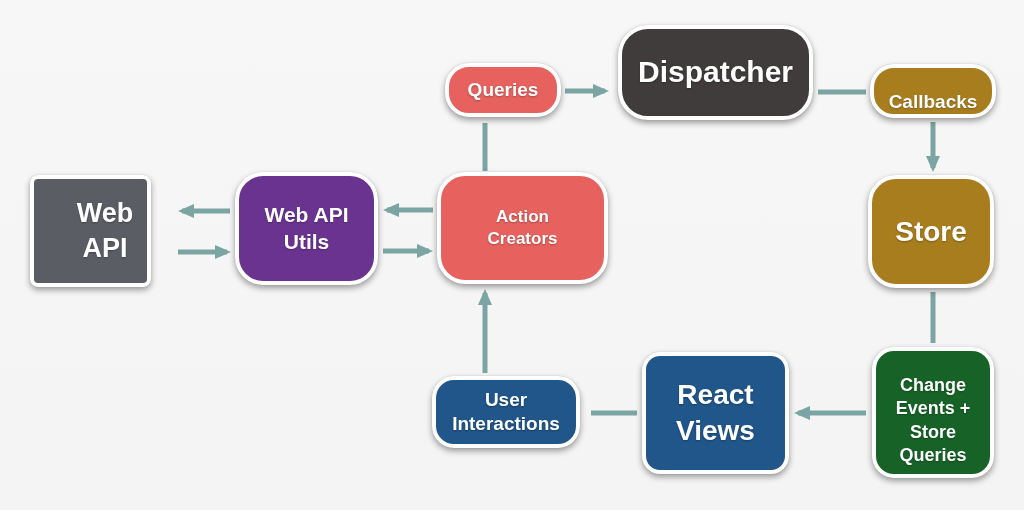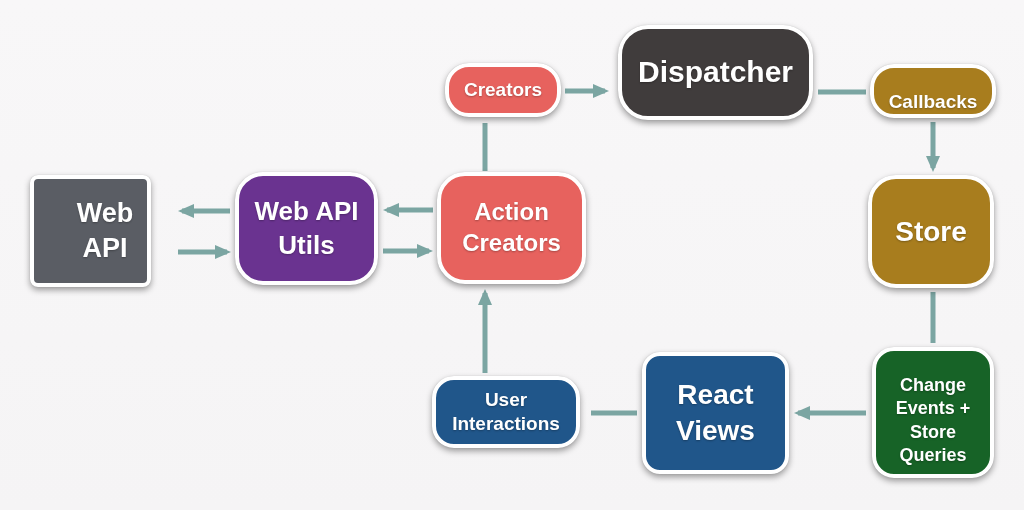--- a/index.html
+++ b/index.html
@@ -33,23 +33,23 @@
     justify-content: center;
     text-align: center;
     font-weight: bold;
     line-height: 1.28;
     text-shadow: 0 1px 2px rgba(0,0,0,0.28);
   }
   .node span { display: inline-block; }
 
   .n-web-api          { left: 30px;  top: 175px; width: 121px; height: 112px; border-radius: 8px; background: #5a5d64; font-size: 27px; justify-content: flex-end; }
   .n-web-api span     { max-width: 84px; }
-  .n-web-api-utils    { left: 235px; top: 172px; width: 143px; height: 113px; border-radius: 28px; background: #6a3390; font-size: 26px; }
+  .n-web-api-utils    { left: 235px; top: 172px; width: 143px; height: 113px; border-radius: 28px; background: #6a3390; font-size: 21px; }
   .n-web-api-utils span { max-width: 124px; }
-  .n-action-creators  { left: 437px; top: 172px; width: 149px; height: 112px; border-radius: 28px; background: #e7625e; font-size: 24px; }
+  .n-action-creators  { left: 437px; top: 172px; width: 171px; height: 112px; border-radius: 28px; background: #e7625e; font-size: 17px; }
   .n-action-creators span { max-width: 118px; }
   .n-actions          { left: 445px; top: 63px;  width: 116px; height: 54px;  border-radius: 24px; background: #e7625e; font-size: 19px; }
   .n-dispatcher       { left: 618px; top: 25px;  width: 195px; height: 95px;  border-radius: 30px; background: #403c3c; font-size: 30px; }
   .n-callbacks        { left: 870px; top: 64px;  width: 126px; height: 54px;  border-radius: 24px; background: #a87d1e; font-size: 19px; align-items: flex-end; }
   .n-store            { left: 868px; top: 175px; width: 126px; height: 113px; border-radius: 28px; background: #a87d1e; font-size: 28px; }
   .n-change-events    { left: 872px; top: 347px; width: 122px; height: 131px; border-radius: 22px; background: #176327; font-size: 18px; }
   .n-change-events span { max-width: 88px; margin-top: 16px; }
   .n-react-views      { left: 642px; top: 352px; width: 147px; height: 122px; border-radius: 18px; background: #20568a; font-size: 28px; }
   .n-react-views span { max-width: 96px; }
   .n-user-interactions{ left: 432px; top: 376px; width: 148px; height: 72px;  border-radius: 22px; background: #20568a; font-size: 19px; }
@@ -88,21 +88,21 @@
 
   <div class="node n-web-api-utils">
     <span>Web API Utils</span>
   </div>
 
   <div class="node n-action-creators">
     <span>Action Creators</span>
   </div>
 
   <div class="node n-actions">
-    <span>Creators</span>
+    <span>Queries</span>
   </div>
 
   <div class="node n-dispatcher">
     <span>Dispatcher</span>
   </div>
 
   <div class="node n-callbacks">
     <span>Callbacks</span>
   </div>
 

